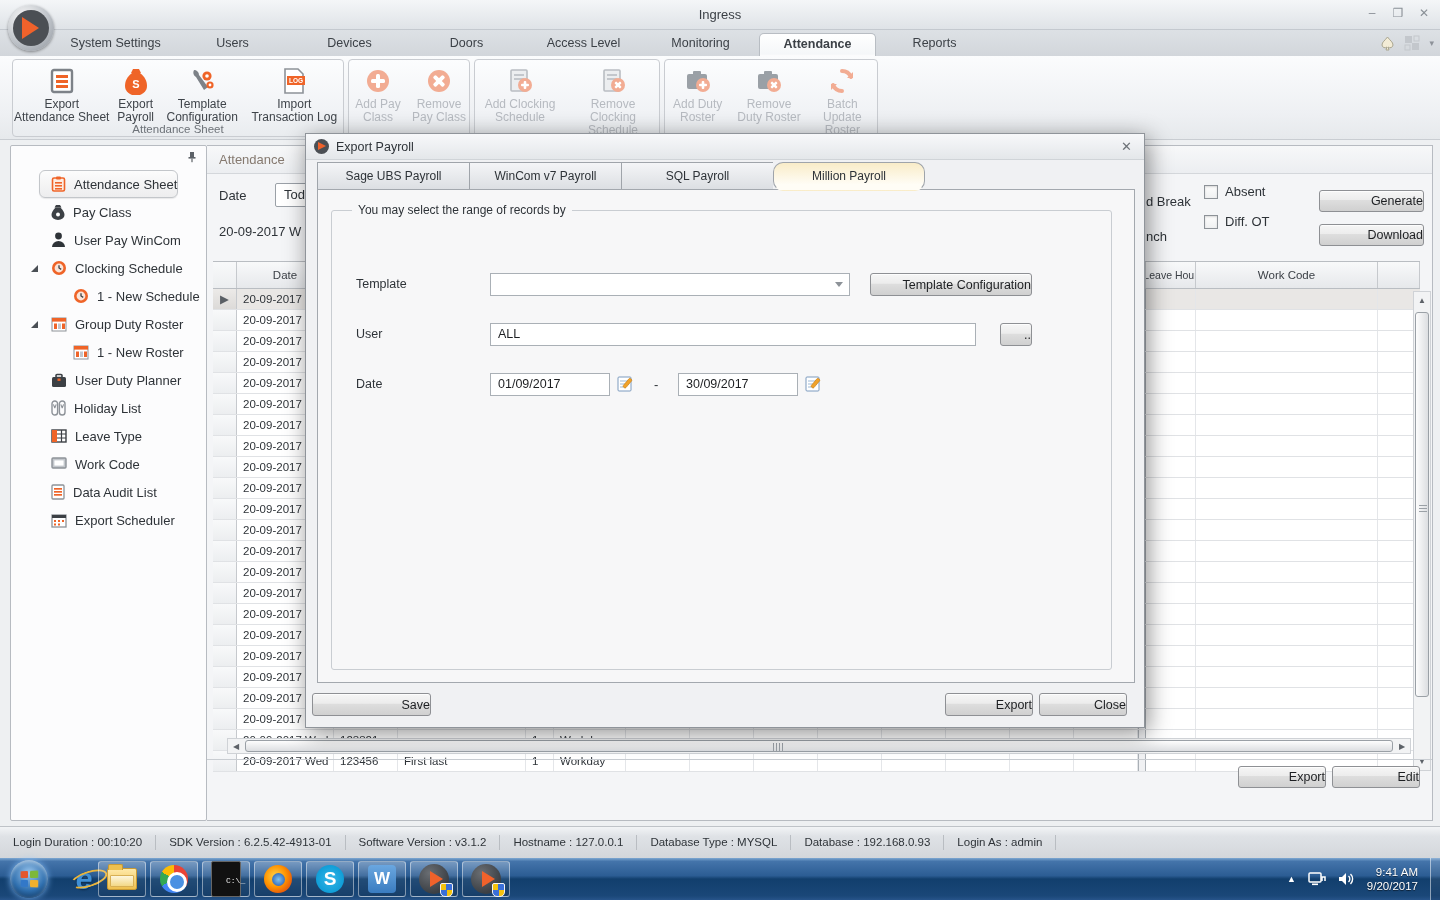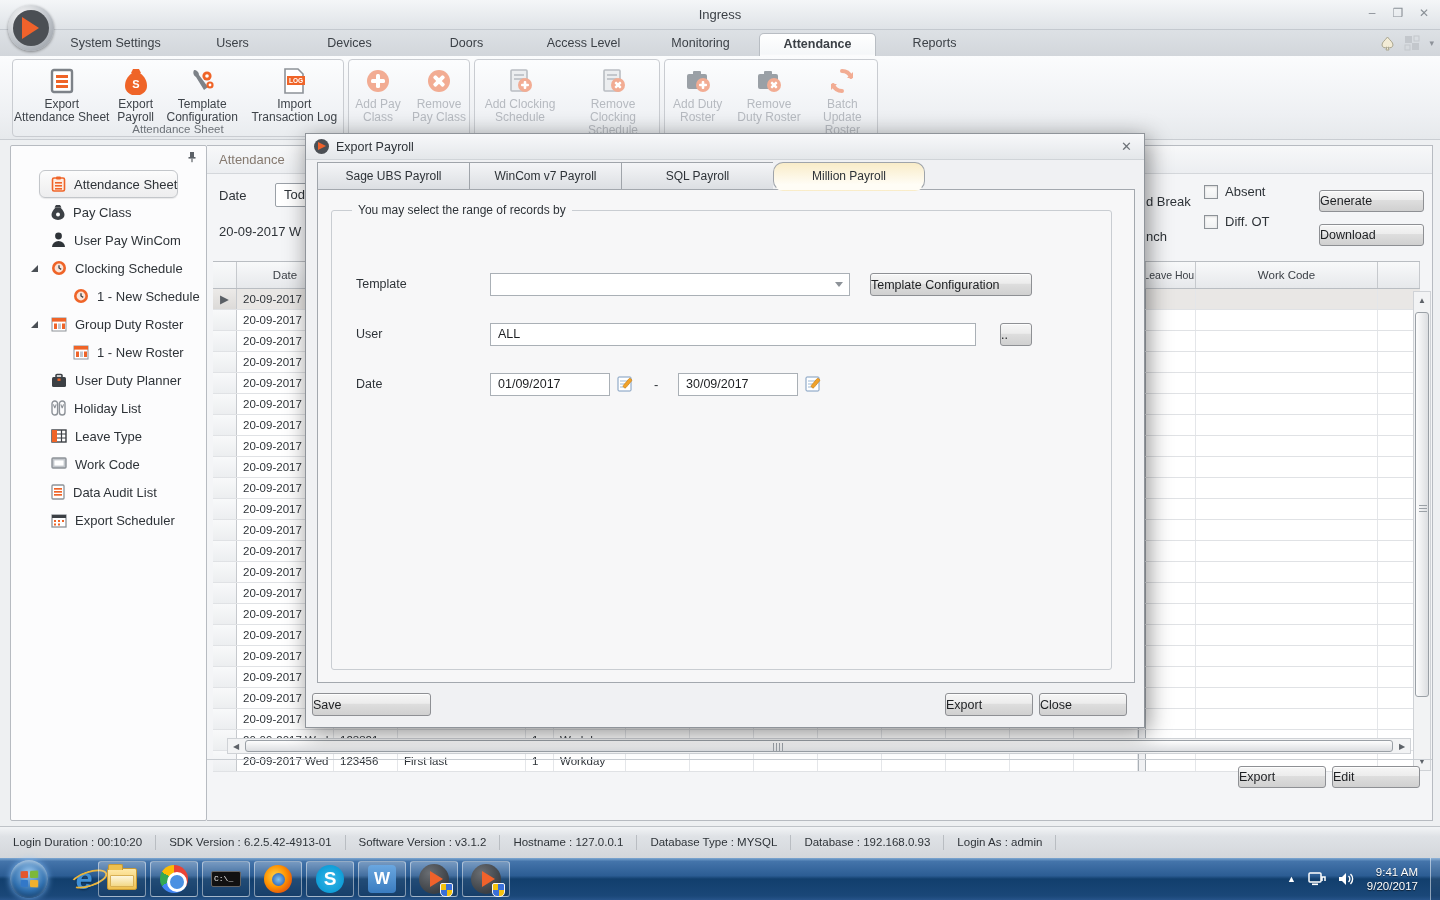--- a/index.html
+++ b/index.html
@@ -57,21 +57,21 @@
     border-bottom:1px solid #d4d7db; color:#85796f; font-size:13px; line-height:28px; padding-left:12px; }
   .date-row-label { position:absolute; left:12px; top:42px; font-size:13px; color:#2e3338; }
   .date-dropdown { position:absolute; left:68px; top:37px; width:110px; height:24px; background:#fff;
     border:1px solid #9aa0a7; border-radius:2px; font-size:13px; line-height:22px; padding-left:8px; color:#2e3338; }
   .cur-date { position:absolute; left:12px; top:78px; font-size:13px; color:#2e3338; }
 
   .frag { position:absolute; font-size:13px; color:#2e3338; }
   .chk { position:absolute; display:flex; align-items:center; gap:7px; font-size:13px; color:#2e3338; }
   .chk .box { width:14px; height:14px; background:linear-gradient(#fdfdfd,#f0f1f2); border:1px solid #8d9298; box-shadow:inset 0 1px 2px rgba(0,0,0,.15); }
   .btn7 { background:linear-gradient(#f6f6f6,#ececec 45%,#dedede 46%,#d0d0d0); border:1px solid #8e9094;
-    border-radius:3px; font-size:12.5px; color:#1d1f22; text-align:left; cursor:pointer;
+    border-radius:3px; font-size:12.5px; color:#1d1f22; text-align:right; cursor:pointer;
     font-family:"Liberation Sans",sans-serif; box-shadow:inset 0 1px 0 rgba(255,255,255,.8); }
 
   
   .grid { position:absolute; left:6px; top:115px; width:1207px; }
   .grow { display:flex; height:21px; background:#fff; border-bottom:1px solid #e0e2e5; }
   .grow.header { height:28px; background:linear-gradient(#f8f9fa,#e6e8eb); border-bottom:1px solid #b9bdc2; border-top:1px solid #b9bdc2; }
   .cell { border-right:1px solid #e4e6e9; font-size:11.5px; line-height:20px; padding-left:6px; white-space:nowrap; overflow:hidden; color:#2e3338; }
   .header .cell { border-right:1px solid #c6c9cd; color:#3c4147; text-align:center; padding-left:0;
     display:flex; align-items:center; justify-content:center; line-height:12px; }
   .c-marker{width:24px; border-right:1px solid #c6c9cd; background:linear-gradient(#f8f9fa,#eceef0); padding-left:0; text-align:center; color:#5a5f65;}
@@ -120,21 +120,21 @@
   .flag i:nth-child(1){left:0;top:0;background:#e4572e;} .flag i:nth-child(2){right:0;top:0;background:#7db83a;}
   .flag i:nth-child(3){left:0;bottom:0;background:#3278c8;} .flag i:nth-child(4){right:0;bottom:0;background:#f0b02e;}
   .ie-e { font-size:30px; font-weight:bold; color:#3f8fd6; font-style:italic; text-shadow:0 1px 2px rgba(0,0,0,.4); position:relative; }
   .ie-e::after { content:""; position:absolute; left:-6px; top:9px; width:34px; height:12px; border:2px solid #e9b43c; border-left-color:transparent; border-radius:50%; transform:rotate(-18deg); }
   .folder { position:relative; width:30px; height:22px; background:linear-gradient(#ffe9a8,#eec04f); border:1px solid #c89a34; border-radius:2px; }
   .folder::before { content:""; position:absolute; left:0; top:-5px; width:13px; height:5px; background:#eec04f; border:1px solid #c89a34; border-bottom:none; border-radius:2px 2px 0 0; }
   .folder::after { content:""; position:absolute; left:2px; top:6px; right:2px; bottom:2px; background:linear-gradient(#fdf6dd,#f3d887); border:1px solid #d8b055; border-radius:1px; }
   .chrome { position:relative; width:28px; height:28px; border-radius:50%;
     background:conic-gradient(#ea4335 0 120deg,#4285f4 120deg 240deg,#34a853 240deg 300deg,#fbbc05 300deg 360deg); }
   .chrome::after { content:""; position:absolute; left:7px; top:7px; width:14px; height:14px; border-radius:50%; background:#4a90e2; border:3px solid #fff; }
-  .cmd { width:30px; height:16px; background:#111; border:1px solid #666; border-radius:2px; color:#eee; font-family:"Liberation Mono",monospace; font-size:8px; padding:2px; }
+  .cmd { width:30px; height:36px; background:#111; border:1px solid #666; border-radius:2px; color:#eee; font-family:"Liberation Mono",monospace; font-size:8px; padding:14px; }
   .firefox { position:relative; width:28px; height:28px; border-radius:50%; background:radial-gradient(circle at 40% 40%, #ffd24a, #ff9400 45%, #e55b0c 75%); }
   .firefox::after { content:""; position:absolute; left:8px; top:8px; width:13px; height:13px; border-radius:50%; background:radial-gradient(#7ec3ef,#1b4faa); }
   .skype { width:28px; height:28px; border-radius:50%; background:radial-gradient(#35b6e8,#0093d0); color:#fff; font-size:19px; font-weight:bold; text-align:center; line-height:28px; }
   .wapp { width:28px; height:28px; border-radius:4px; background:linear-gradient(#6aa7e0,#3a7cc0); color:#fff; font-size:17px; font-weight:bold; text-align:center; line-height:28px; }
   .ting { position:relative; width:30px; height:30px; border-radius:50%; background:radial-gradient(circle at 35% 30%, #6a6e73, #3c4045 70%); display:flex; align-items:center; justify-content:center; }
   .ting .tri { width:0; height:0; border-left:13px solid #f0622b; border-top:8px solid transparent; border-bottom:8px solid transparent; margin-left:4px; }
   .shield { position:absolute; right:-4px; bottom:-3px; width:13px; height:14px; border-radius:2px 2px 5px 5px;
     background:conic-gradient(#3a6fd8 0 90deg,#f4c20d 90deg 180deg,#3a6fd8 180deg 270deg,#f4c20d 270deg 360deg); border:1px solid #f3f3f3; }
   .tray { position:absolute; right:12px; top:0; height:42px; display:flex; align-items:center; gap:12px; color:#fff; }
   .tray .clock { text-align:right; font-size:11.5px; line-height:14px; text-shadow:0 1px 1px rgba(0,0,0,.6); cursor:default; }

